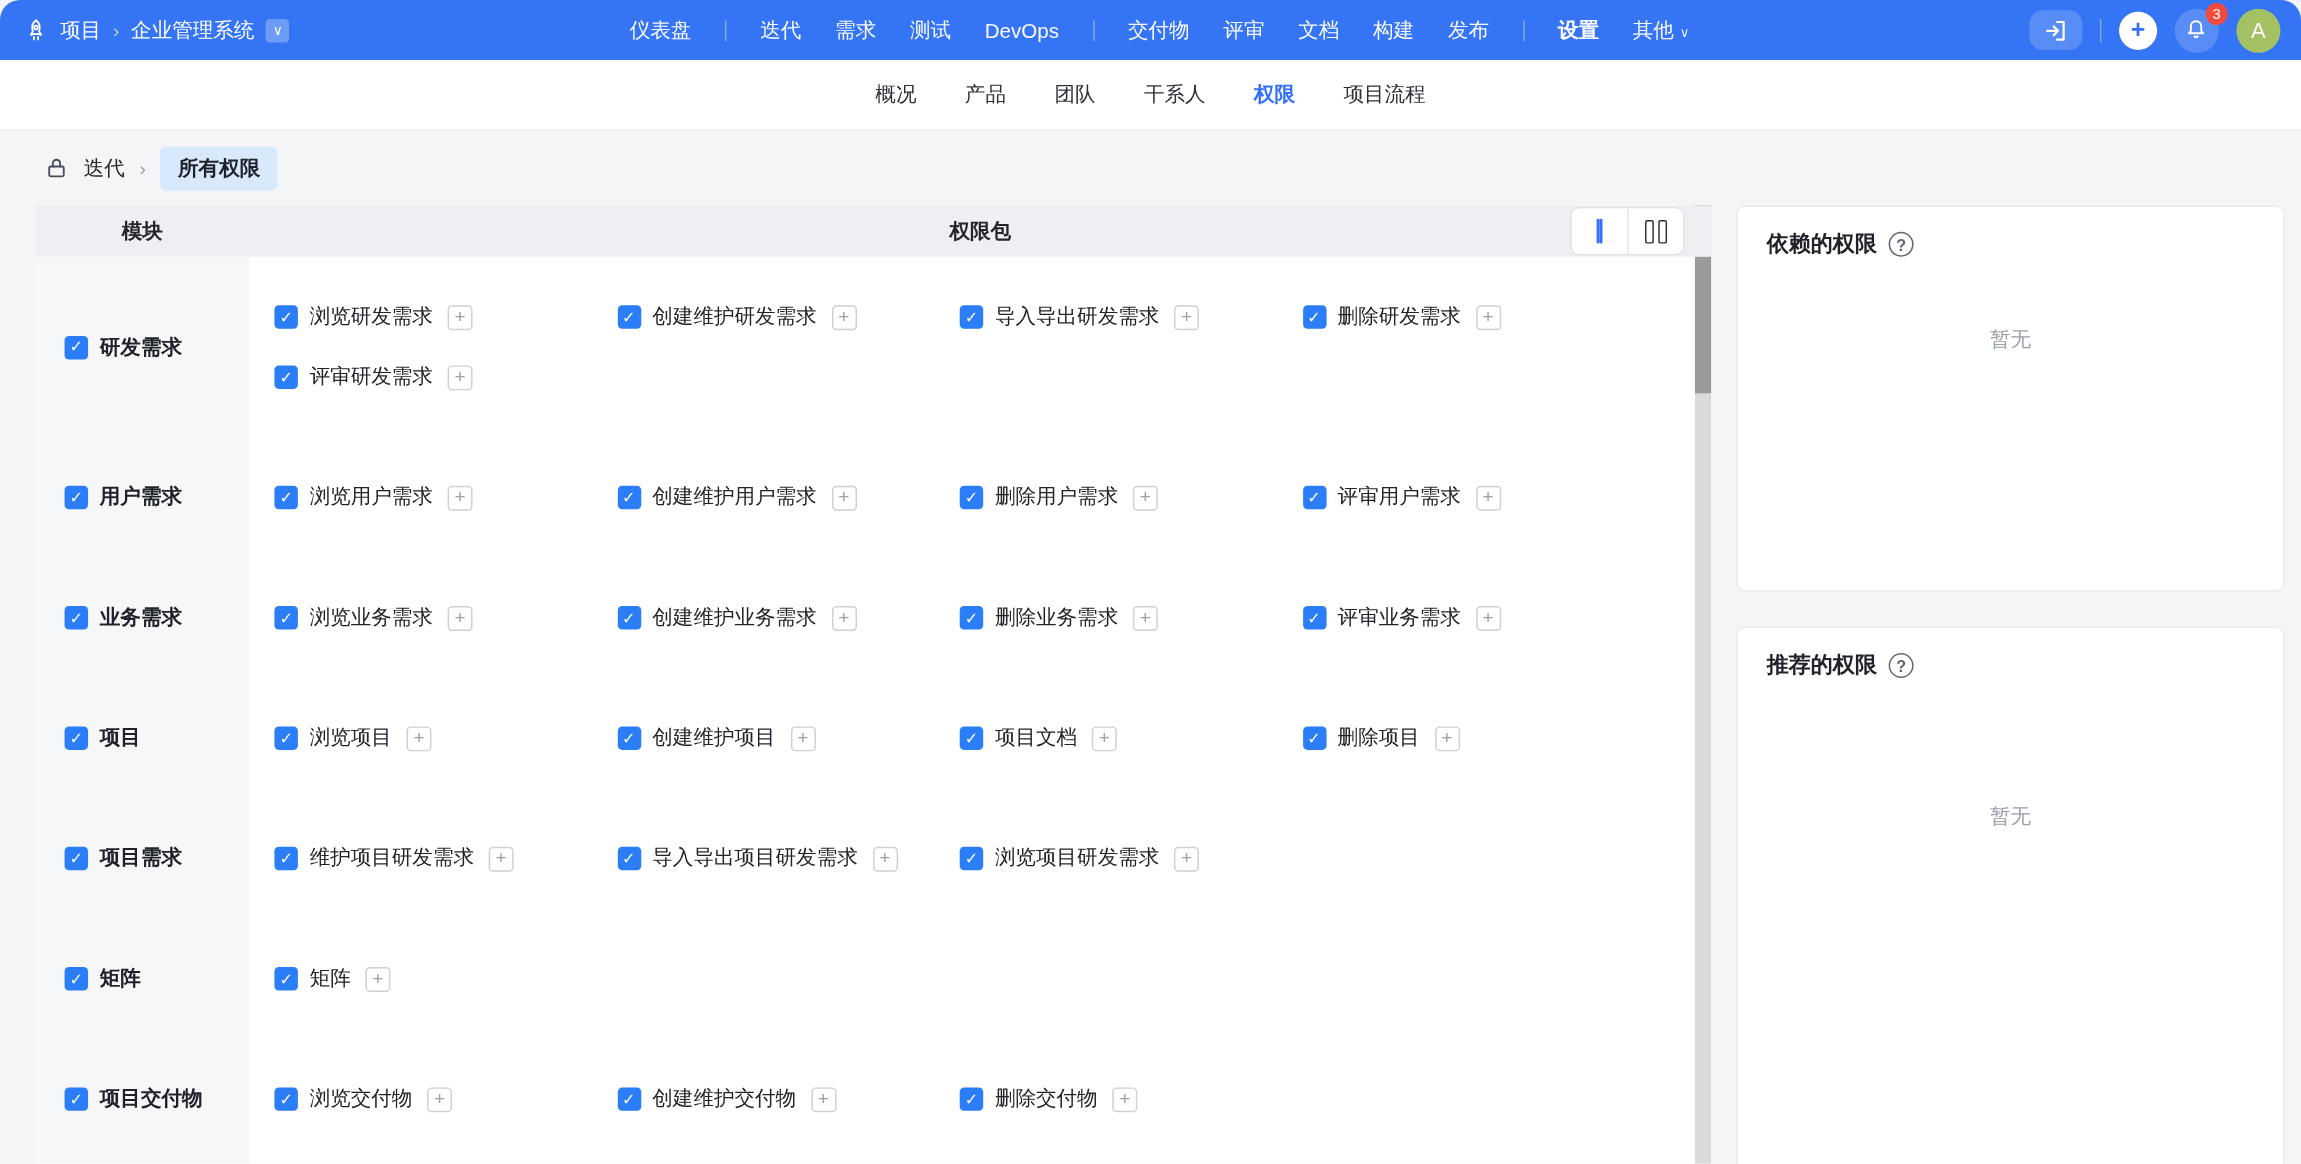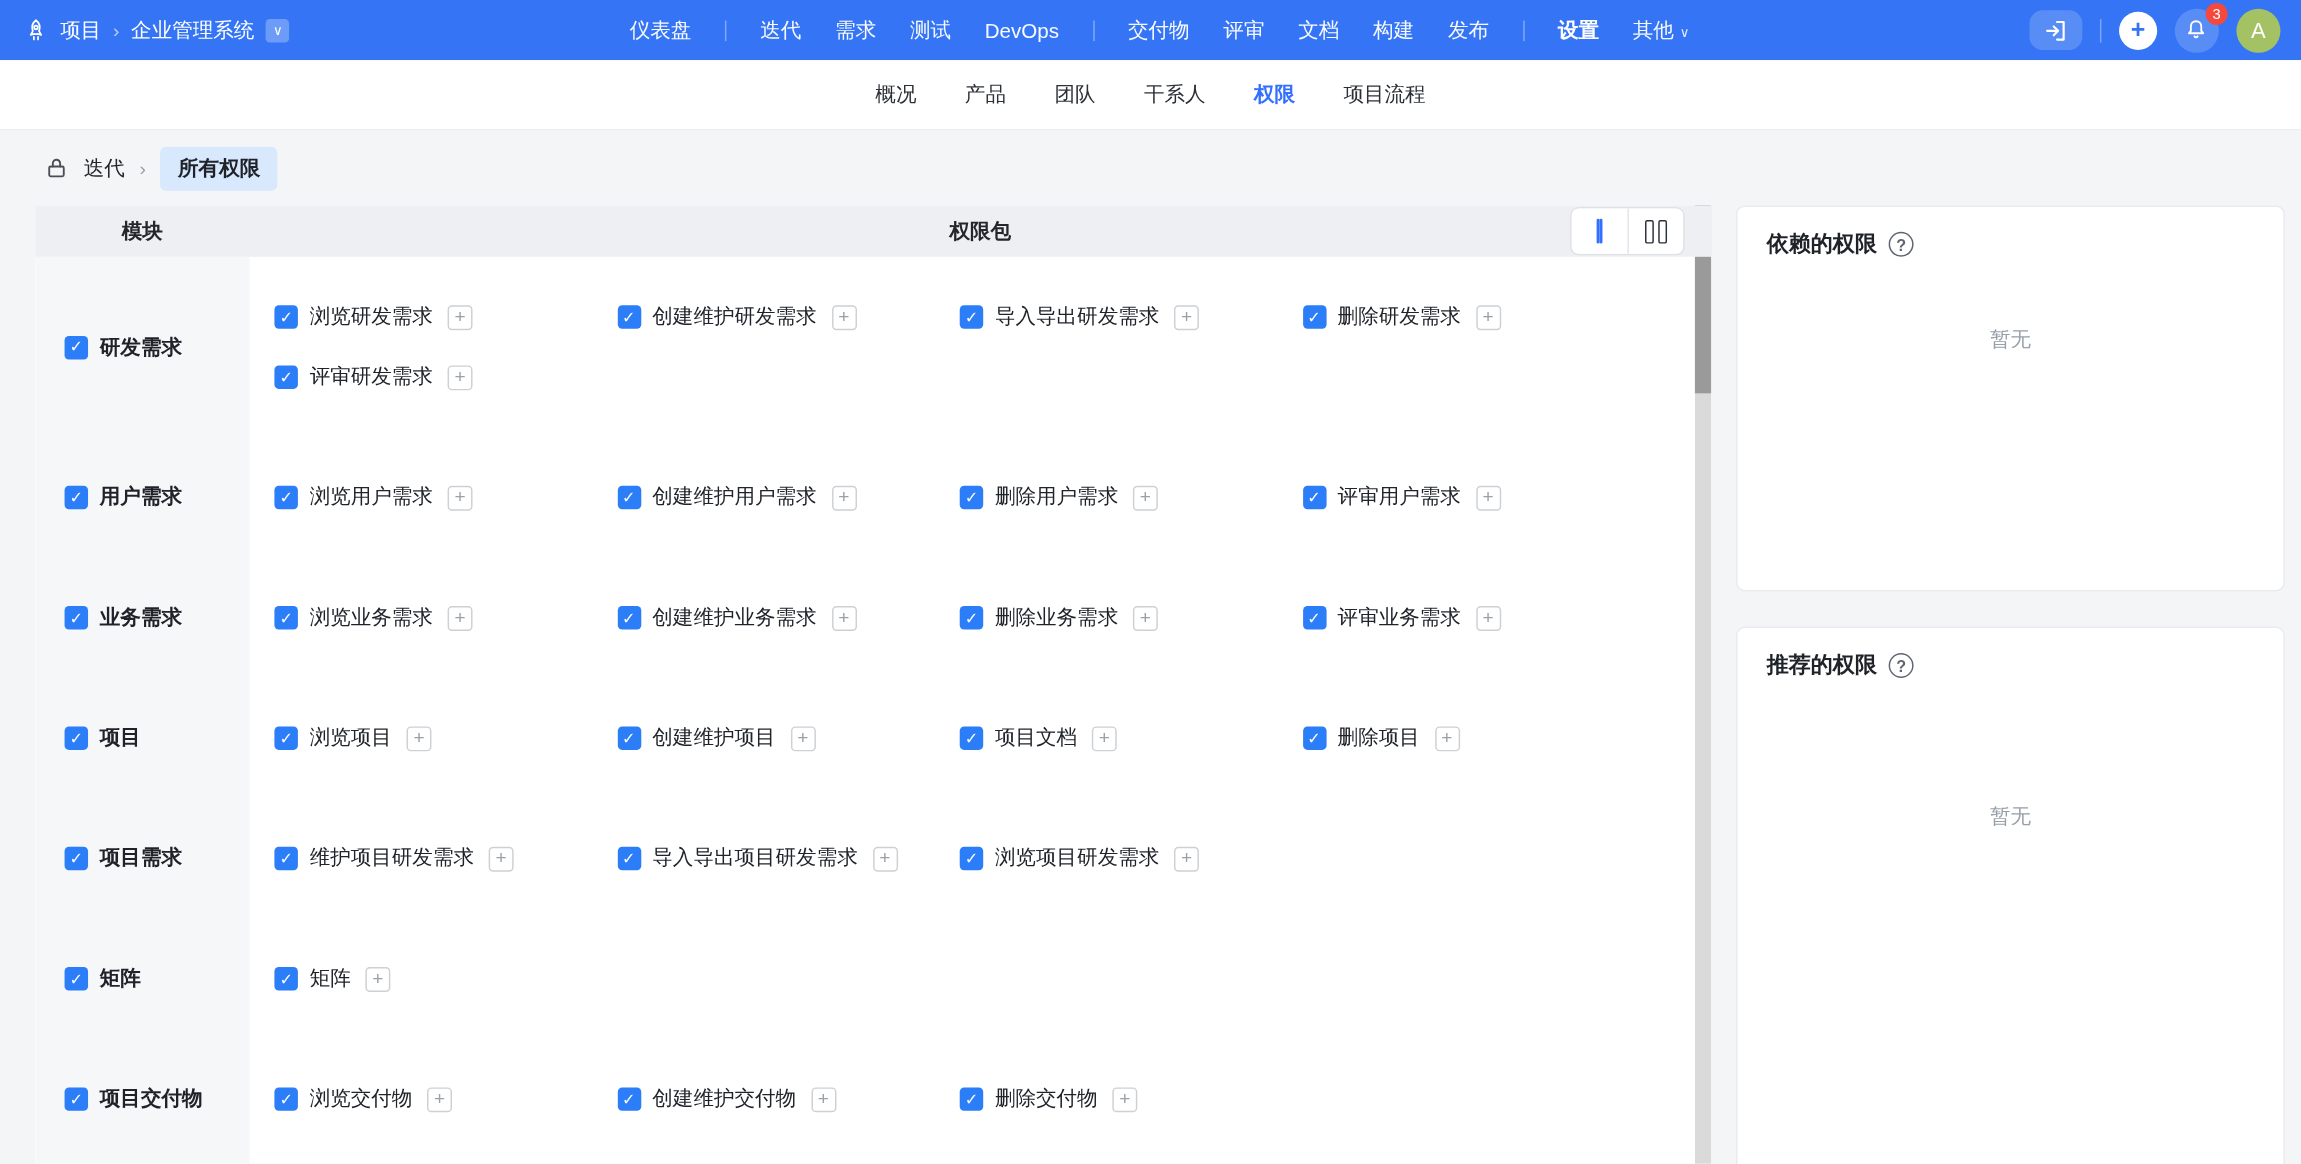--- a/index.html
+++ b/index.html
@@ -1,18 +1,18 @@
 <!DOCTYPE html>
 <html><head>
 <meta charset="utf-8">
 <style>
   * { margin:0; padding:0; box-sizing:border-box; }
   html,body { width:2301px; height:1164px; overflow:hidden; background:#f4f5f7; }
   body { font-family:"Liberation Sans","DejaVu Sans",sans-serif; }
-  .viewport { width:2301px; height:1164px; overflow:hidden; position:relative; }
+  .viewport { width:2301px; height:1164px; overflow:hidden; position:relative;border-radius:20px; }
   .scale { width:1568px; height:793px; transform:scale(1.46747); transform-origin:0 0; position:relative; }
 
   
   .topbar { height:41px; background:#3575f5; display:flex; align-items:center; padding:0 14px 0 16px; color:#fff; }
   .tb-left { display:flex; align-items:center; gap:8px; white-space:nowrap; }
   .tb-left .sep { color:rgba(255,255,255,.65); font-size:13px; }
   .tb-label, .tb-project { font-size:14px; }
   .proj-chip { width:16px; height:16px; border-radius:3px; background:rgba(255,255,255,.28); display:flex; align-items:center; justify-content:center; font-size:9px; color:#fff; cursor:pointer; }
   .tb-nav { display:flex; align-items:center; gap:23px; margin:0 auto; white-space:nowrap; }
   .nav-item { font-size:14px; color:rgba(255,255,255,.96); cursor:pointer; }

